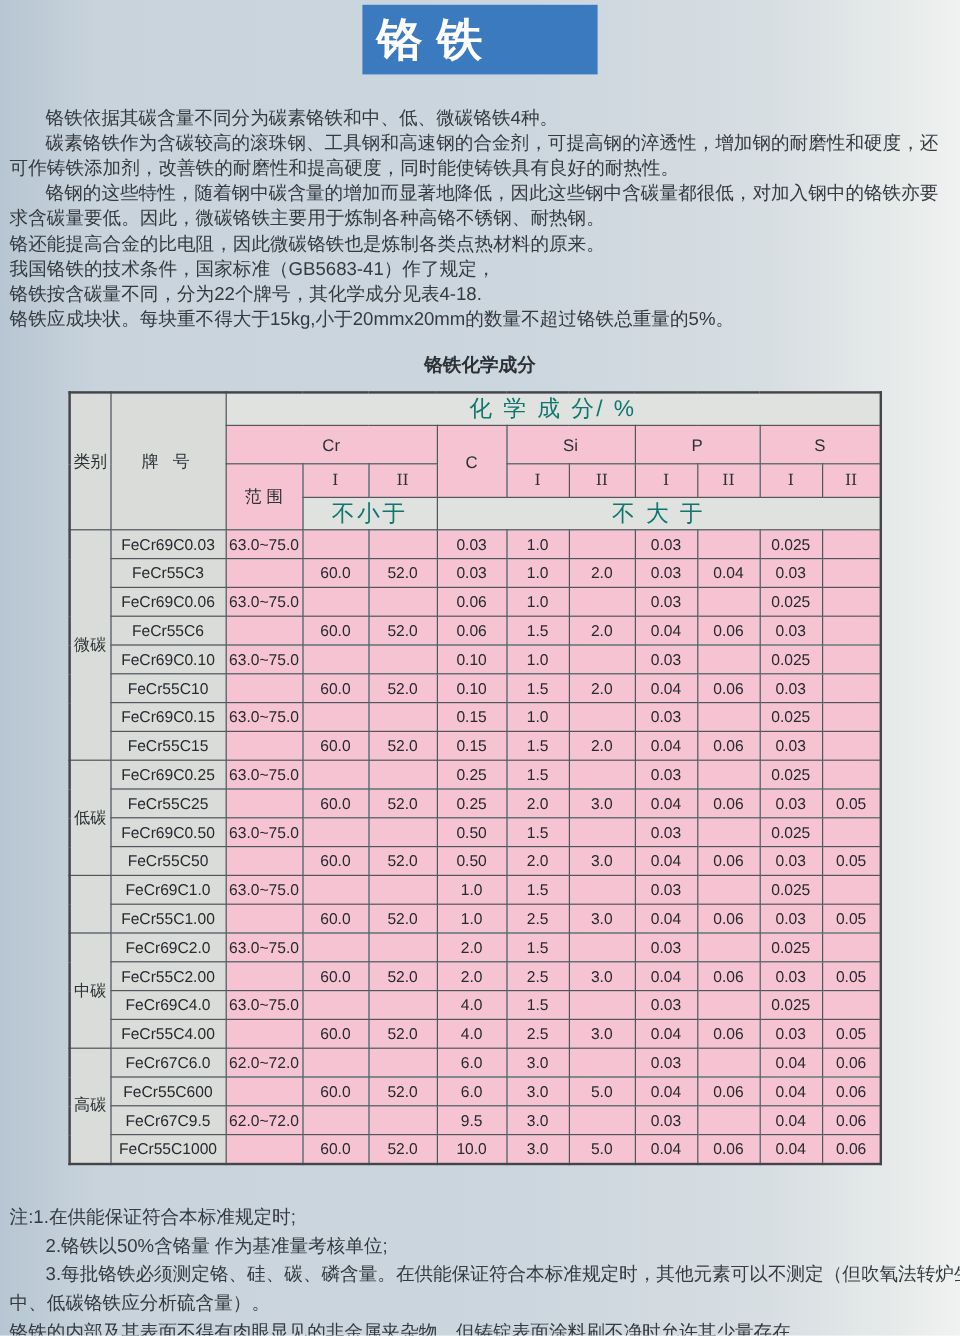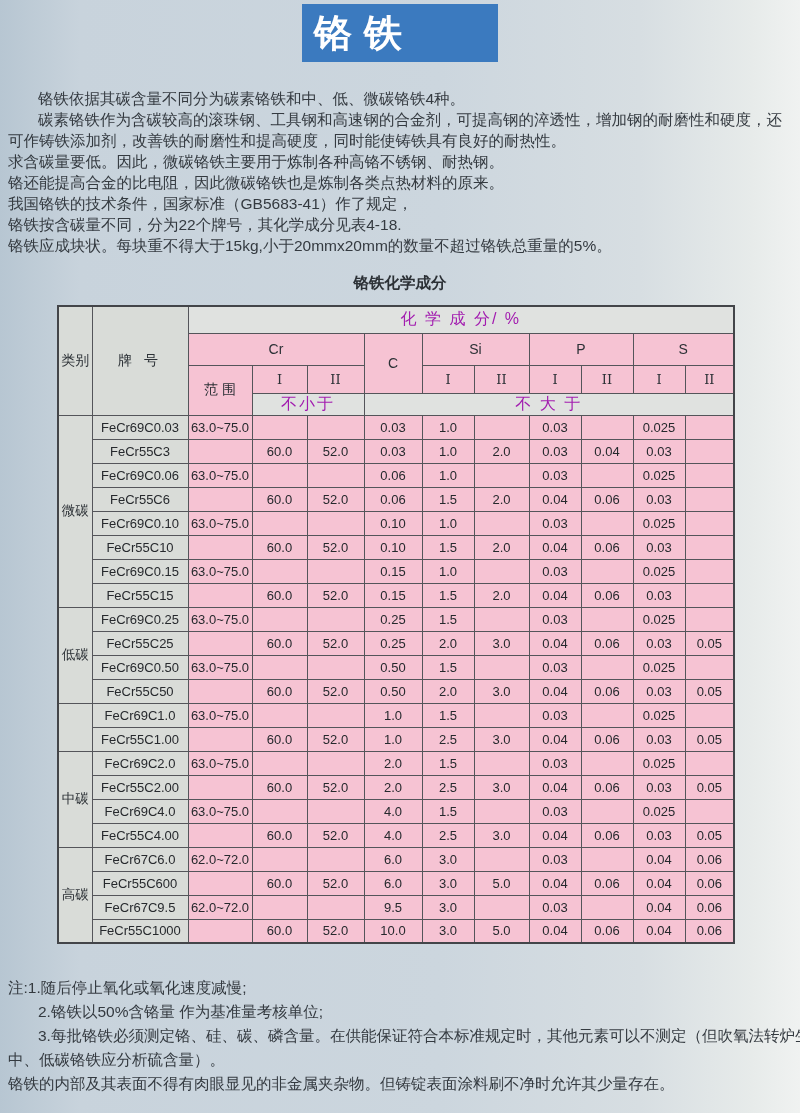--- a/index.html
+++ b/index.html
@@ -32,21 +32,21 @@
   }
   table.comp th, table.comp td{
     border:1px solid #54555a;
     padding:0;
     font-weight:normal;
     text-align:center;
     overflow:hidden;
   }
   tr.hr1{height:27px;} tr.hr2{height:32px;} tr.hr3{height:28px;} tr.hr4{height:19px;padding-left:21px;}
   tbody tr{height:24px;}
-  .band{background:#e0e2e0;font-size:16px;color:#a21caf;letter-spacing:2px;}
+  .band{background:#e0e2e0;font-size:19px;color:#0f766e;letter-spacing:2px;}
   .pk{background:#f6c3d3;font-size:14px;color:#2c3136;}
   .rn{font-family:"DejaVu Serif","Liberation Serif",serif;font-size:13px;}
   td.cat{background:#d9dcd8;font-size:13.5px;color:#2c3136;}
   td.grade{background:#d9dcd8;text-align:left;padding-left:7px;font-size:13px;color:#26292d;}
   td.val{background:#f6c3d3;font-size:13px;color:#26292d;}
   th.cat-h{background:#d9dcd8;font-size:14px;color:#2c3136;}
   th.grade-h{background:#d9dcd8;font-size:14px;letter-spacing:4px;color:#2c3136;margin-left:12px;}
   .notes{margin:32px 8px 0 8px;font-size:15.5px;line-height:24px;}
 </style>
 </head>
@@ -55,20 +55,21 @@
 <div class="page">
 
   <div class="title-box">
     <span>铬铁</span>
   </div>
 
   <div class="intro" id="intro">
       <div class="tline ind">铬铁依据其碳含量不同分为碳素铬铁和中、低、微碳铬铁4种。</div>
       <div class="tline ind">碳素铬铁作为含碳较高的滚珠钢、工具钢和高速钢的合金剂，可提高钢的淬透性，增加钢的耐磨性和硬度，还</div>
       <div class="tline">可作铸铁添加剂，改善铁的耐磨性和提高硬度，同时能使铸铁具有良好的耐热性。</div>
+      <div class="tline ind">铬钢的这些特性，随着钢中碳含量的增加而显著地降低，因此这些钢中含碳量都很低，对加入钢中的铬铁亦要</div>
       <div class="tline">求含碳量要低。因此，微碳铬铁主要用于炼制各种高铬不锈钢、耐热钢。</div>
       <div class="tline">铬还能提高合金的比电阻，因此微碳铬铁也是炼制各类点热材料的原来。</div>
       <div class="tline">我国铬铁的技术条件，国家标准（GB5683-41）作了规定，</div>
       <div class="tline">铬铁按含碳量不同，分为22个牌号，其化学成分见表4-18.</div>
       <div class="tline">铬铁应成块状。每块重不得大于15kg,小于20mmx20mm的数量不超过铬铁总重量的5%。</div>
     </div>
 
   <div class="caption">铬铁化学成分</div>
 
   <table class="comp">
@@ -404,20 +405,20 @@
           <td class="val">5.0</td>
           <td class="val">0.04</td>
           <td class="val">0.06</td>
           <td class="val">0.04</td>
           <td class="val">0.06</td>
         </tr>
       </tbody>
   </table>
 
   <div class="notes" id="notes">
-      <div class="tline">注:1.随后停止氧化或氧化速度减慢;</div>
+      <div class="tline">注:1.在供能保证符合本标准规定时;</div>
       <div class="tline ind">2.铬铁以50%含铬量 作为基准量考核单位;</div>
       <div class="tline ind">3.每批铬铁必须测定铬、硅、碳、磷含量。在供能保证符合本标准规定时，其他元素可以不测定（但吹氧法转炉生产</div>
       <div class="tline">中、低碳铬铁应分析硫含量）。</div>
       <div class="tline">铬铁的内部及其表面不得有肉眼显见的非金属夹杂物。但铸锭表面涂料刷不净时允许其少量存在。</div>
     </div>
 
 </div>
 
 </body></html>

